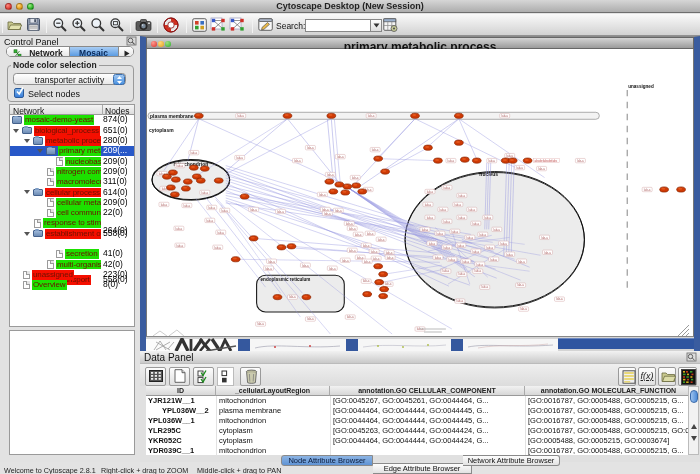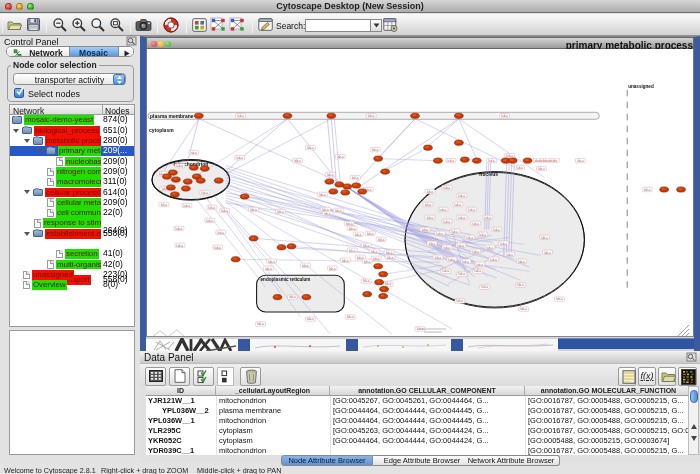--- a/index.html
+++ b/index.html
@@ -301,21 +301,21 @@
         <span class="ct" style="color:#000;">8(0)</span>
       </div>
     </div>
     <div id="birdseye"></div>
   </div>
 <div class="abs" id="netarea">
     <div id="innertitle">
 <div class="tl2" style="left:4px;background:radial-gradient(circle at 35% 30%,#ff9a90,#d8342c);"></div>
 <div class="tl2" style="left:11px;background:radial-gradient(circle at 35% 30%,#ffd97a,#e0a020);"></div>
 <div class="tl2" style="left:18px;background:radial-gradient(circle at 35% 30%,#a0e080,#30b030);"></div>
-<div style="position:absolute;top:1.5px;width:100%;text-align:right;font-size:10px;font-weight:bold;color:#111;">primary metabolic process</div>
+<div style="position:absolute;top:1.5px;width:100%;text-align:center;font-size:12px;font-weight:bold;color:#111;">primary metabolic process</div>
 </div>
     <svg id="canvas" class="abs" width="548" height="288" viewBox="0 0 548 288">
       <rect x="1" y="63.5" width="453" height="7" rx="3.5" fill="#f3f3f3" stroke="#999" stroke-width="0.8"></rect>
       <text x="3" y="69" font-size="5" font-weight="bold" fill="#111">plasma membrane</text>
       <text x="2" y="83" font-size="5" font-weight="bold" fill="#111">cytoplasm</text>
       <ellipse cx="44" cy="131" rx="39" ry="20" fill="#ededed" stroke="#1a1a1a" stroke-width="1.1"></ellipse>
       <text x="44" y="117" font-size="5" font-weight="bold" fill="#111" text-anchor="middle">mitochondrion</text>
       <ellipse cx="349" cy="191" rx="90" ry="68" fill="#ececec" stroke="#1a1a1a" stroke-width="1"></ellipse>
       <text x="343" y="127" font-size="5" font-weight="bold" fill="#111" text-anchor="middle">nucleus</text>
       <rect x="110" y="227" width="88" height="37" rx="9" fill="#ececec" stroke="#1a1a1a" stroke-width="1.1"></rect>
@@ -1114,19 +1114,19 @@
 <svg class="abs" style="left:1px;top:36px" width="8" height="7" viewBox="0 0 8 7">
         <path d="M4 1 L7 6 L1 6 Z" fill="#444"></path>
       </svg>
 <svg class="abs" style="left:1px;top:48px" width="8" height="7" viewBox="0 0 8 7">
         <path d="M4 6 L7 1 L1 1 Z" fill="#444"></path>
       </svg>
 </div>
   </div>
 <div class="abs" id="tabs">
 <div class="tab" style="left:281px;width:92px;background:linear-gradient(#8cb4e4,#5f93d4);border-radius:3px 0 0 3px;color:#0a1a3a;">Node Attribute Browser</div>
-<div class="tab" style="left:373px;width:99px;background:linear-gradient(#fdfdfd,#e2e2e2);border-left:none;">Edge Attribute Browser</div>
+<div class="tab" style="left:373px;width:99px;background:linear-gradient(#fdfdfd,#e2e2e2);border-left:none;margin-top:8px;">Edge Attribute Browser</div>
 <div class="tab" style="left:463px;width:97px;background:linear-gradient(#fdfdfd,#e2e2e2);border-left:none;border-radius:0 3px 3px 0;">Network Attribute Browser</div>
 </div>
 <div class="abs" id="statusbar">
 <span class="abs" style="left:4px;top:4px;">Welcome to Cytoscape 2.8.1</span>
 <span class="abs" style="left:101px;top:4px;">Right-click + drag to ZOOM</span>
 <span class="abs" style="left:197px;top:4px;">Middle-click + drag to PAN</span>
 </div>
 </body></html>

